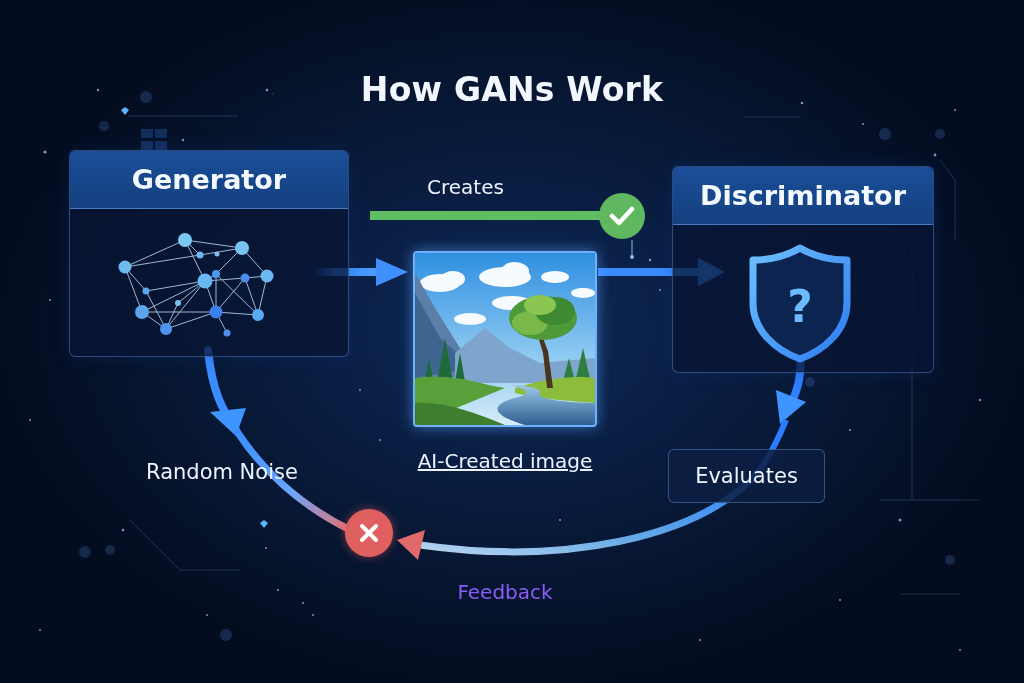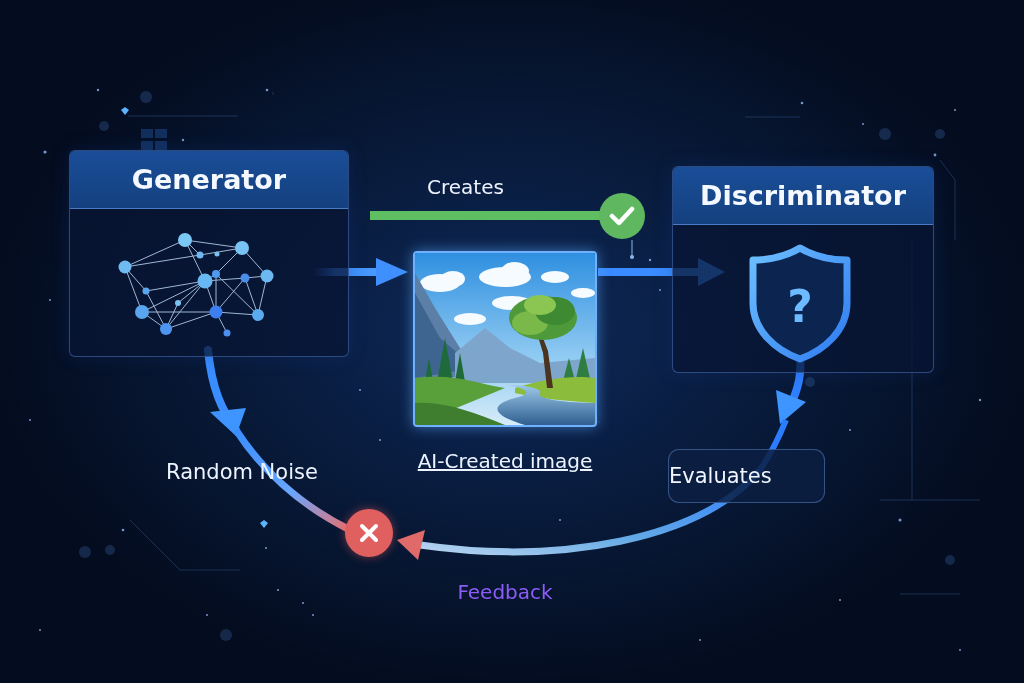--- a/index.html
+++ b/index.html
@@ -51,28 +51,28 @@
       box-shadow: 0 0 14px rgba(90,170,255,0.6);
       overflow: hidden;
     }
     .img-caption {
       position: absolute; left: 395px; top: 449px; width: 220px;
       text-align: center; font-size: 20px; color: #eef4ff; text-decoration: underline;
     }
 
     .noise-label {
       position: absolute; left: 146px; top: 460px;
-      font-size: 21px; color: #eef4ff; margin-left: 20px;
+      font-size: 21px; color: #eef4ff;
     }
 
     .eval-box {
       position: absolute; left: 668px; top: 449px; width: 157px; height: 54px;
-      border: 1px solid rgba(100,150,220,0.45); border-radius: 11px;
+      border: 1px solid rgba(100,150,220,0.45); border-radius: 6px;
       background: rgba(12,30,66,0.85);
-      display: flex; align-items: center; 
+      display: flex; align-items: center; justify-content: center;
       font-size: 21px; color: #f0f5ff;
     }
 
     .feedback-label {
       position: absolute; left: 440px; top: 580px; width: 130px;
       text-align: center; font-size: 20px; color: #8b5cf6;
     }
 
     .badge {
       position: absolute; border-radius: 50%;
@@ -184,20 +184,21 @@
     <polygon points="210,412 246,408 236,436" fill="#3f95ff"></polygon>
     <path d="M236 430 C 262 470, 300 505, 350 530" stroke="url(#leftArc)" stroke-width="7" fill="none"></path>
 
     <path d="M800 350 C 802 375, 798 388, 792 402" stroke="#2f80ff" stroke-width="8" fill="none" stroke-linecap="round"></path>
     <polygon points="776,390 806,402 780,424" fill="#3f95ff"></polygon>
     <path d="M786 420 C 778 440, 770 455, 760 470" stroke="#2c7cff" stroke-width="6" fill="none"></path>
     <path d="M760 470 C 700 540, 560 565, 420 545" stroke="url(#rightArc)" stroke-width="7" fill="none"></path>
     <polygon points="397,540 425,530 418,560" fill="#e06a6a"></polygon>
   </svg>
 
+  <div class="title">How GANs Work</div>
 
   <div class="panel" id="gen">
     <div class="panel-head">Generator</div>
     <div class="panel-body">
       <svg width="280" height="149" viewBox="0 0 280 149">
         <g stroke="#b9d4f0" stroke-width="1" opacity="0.85">
           <line x1="55" y1="58" x2="115" y2="31"></line>
             <line x1="115" y1="31" x2="172" y2="39"></line>
           <line x1="55" y1="58" x2="72" y2="103"></line>
             <line x1="55" y1="58" x2="130" y2="46"></line>

